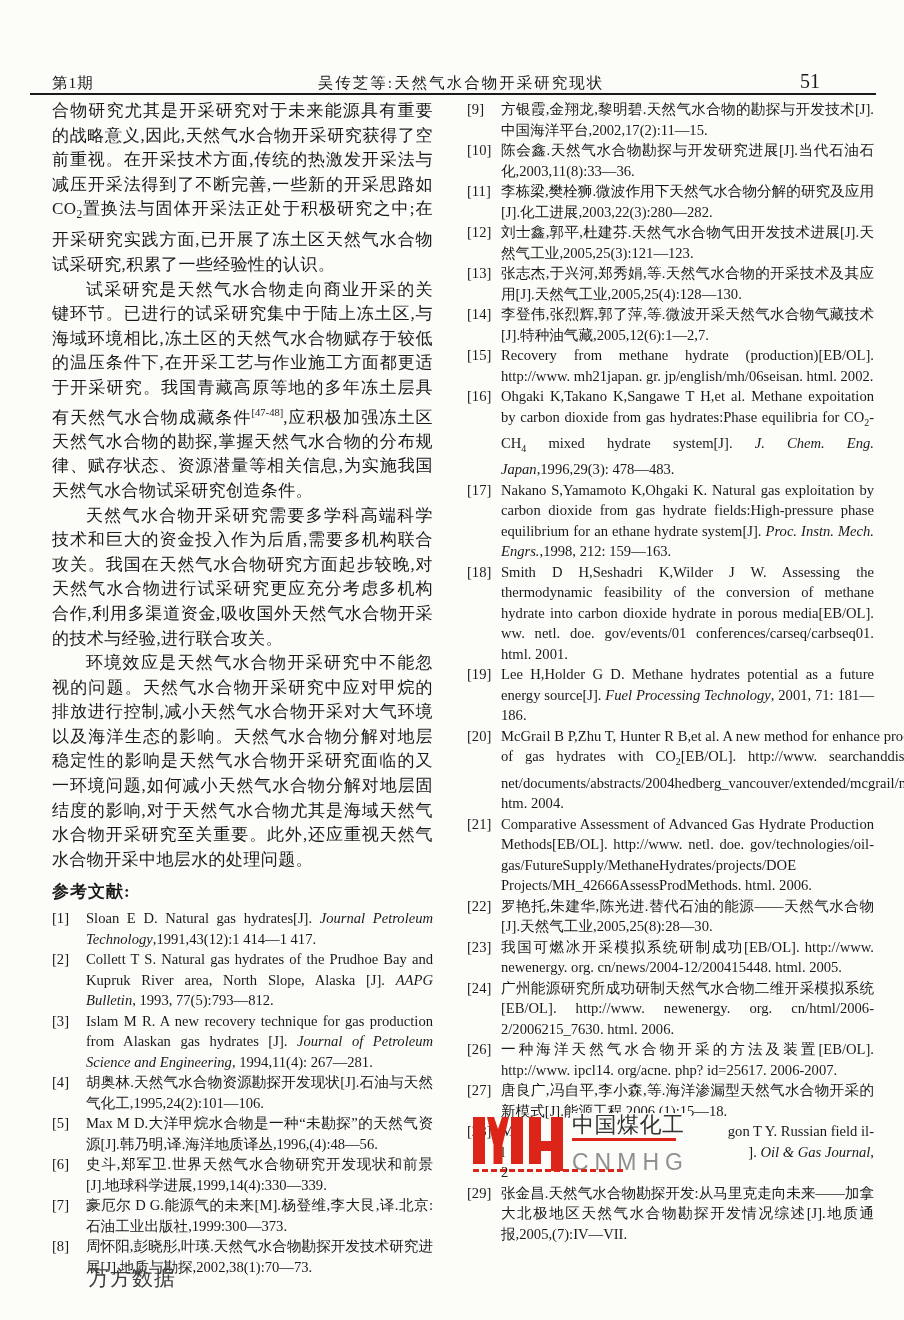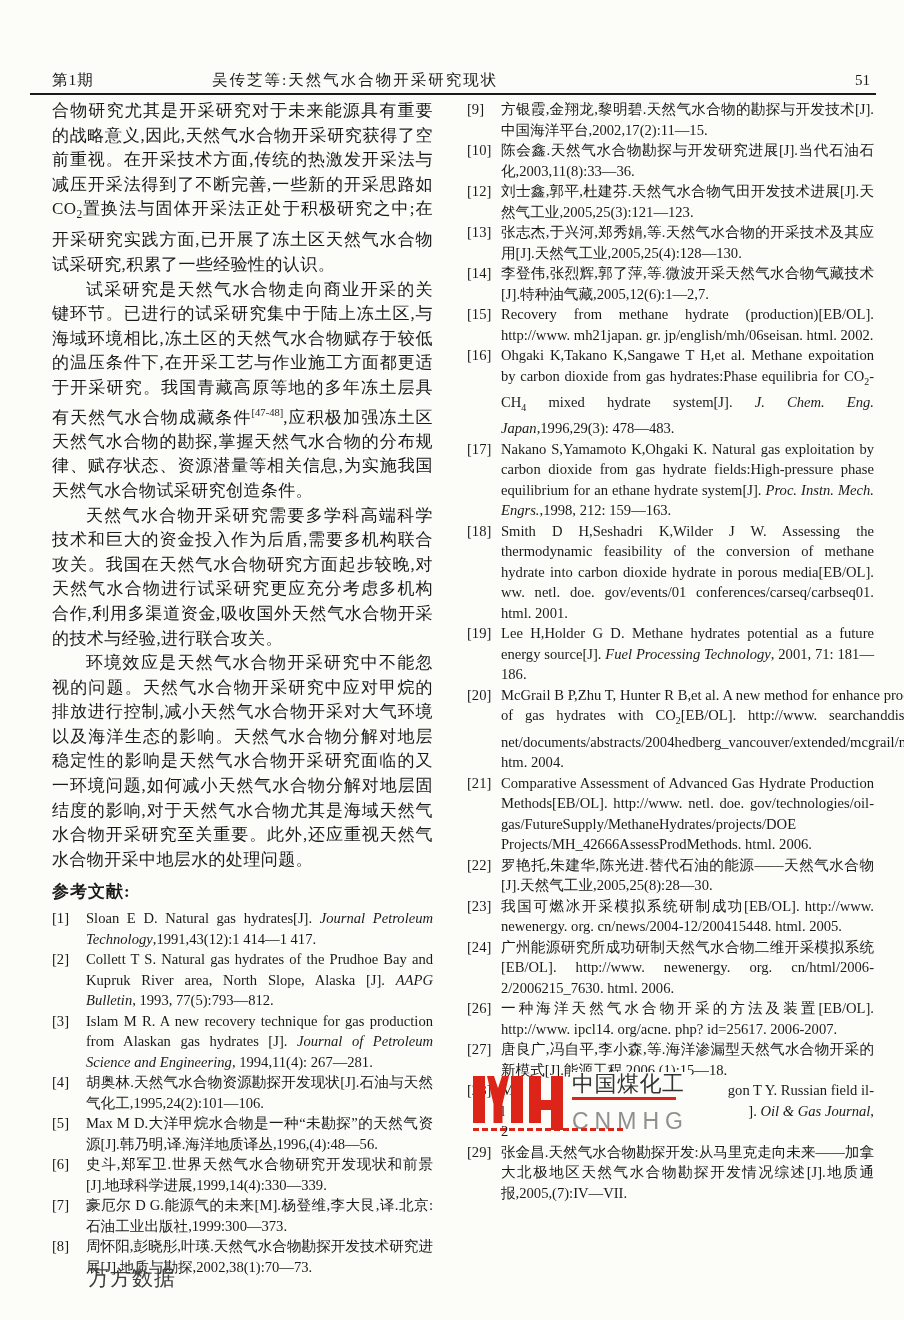--- a/index.html
+++ b/index.html
@@ -9,25 +9,25 @@
     margin:0 auto;
     background:#fcfcf8;
     font-family:"Liberation Serif","DejaVu Serif",serif;
     color:#1a1a1a;
     overflow:hidden;
   }
   
   .hdr{
     position:absolute;top:70px;left:52px;right:34px;
     display:flex;align-items:baseline;
-    font-size:15.5px;letter-spacing:1px;gap:40px;
+    font-size:15.5px;letter-spacing:1px;
   }
   .hdr .issue{width:120px;}
-  .hdr .rtitle{flex:1;letter-spacing:2px;}
-  .hdr .pno{width:120px;text-align:right;font-size:15px;letter-spacing:0;}
+  .hdr .rtitle{flex:1;text-align:center;letter-spacing:2px;}
+  .hdr .pno{width:120px;text-align:center;font-size:20px;letter-spacing:0;}
   .hdr-rule{
     position:absolute;top:93px;left:30px;right:28px;
     border-top:2.6px solid #1b1b1b;height:0;
   }
   
   .columns{
     position:absolute;top:99px;left:52px;width:822px;
     display:flex;gap:34px;
   }
   .col-left{width:381px;}
@@ -140,20 +140,24 @@
     </div>
     <div class="col-right">
       <div id="refs-right">
           <div class="ref">
             <span class="ref-num">[9]</span>
             <div class="ref-body"><span>方银霞,金翔龙,黎明碧.天然气水合物的勘探与开发技术[J].中国海洋平台,2002,17(2):11—15.</span></div>
           </div>
           <div class="ref">
             <span class="ref-num">[10]</span>
             <div class="ref-body"><span>陈会鑫.天然气水合物勘探与开发研究进展[J].当代石油石化,2003,11(8):33—36.</span></div>
+          </div>
+          <div class="ref">
+            <span class="ref-num">[11]</span>
+            <div class="ref-body"><span>李栋梁,樊栓狮.微波作用下天然气水合物分解的研究及应用[J].化工进展,2003,22(3):280—282.</span></div>
           </div>
           <div class="ref">
             <span class="ref-num">[12]</span>
             <div class="ref-body"><span>刘士鑫,郭平,杜建芬.天然气水合物气田开发技术进展[J].天然气工业,2005,25(3):121—123.</span></div>
           </div>
           <div class="ref">
             <span class="ref-num">[13]</span>
             <div class="ref-body"><span>张志杰,于兴河,郑秀娟,等.天然气水合物的开采技术及其应用[J].天然气工业,2005,25(4):128—130.</span></div>
           </div>
           <div class="ref">

